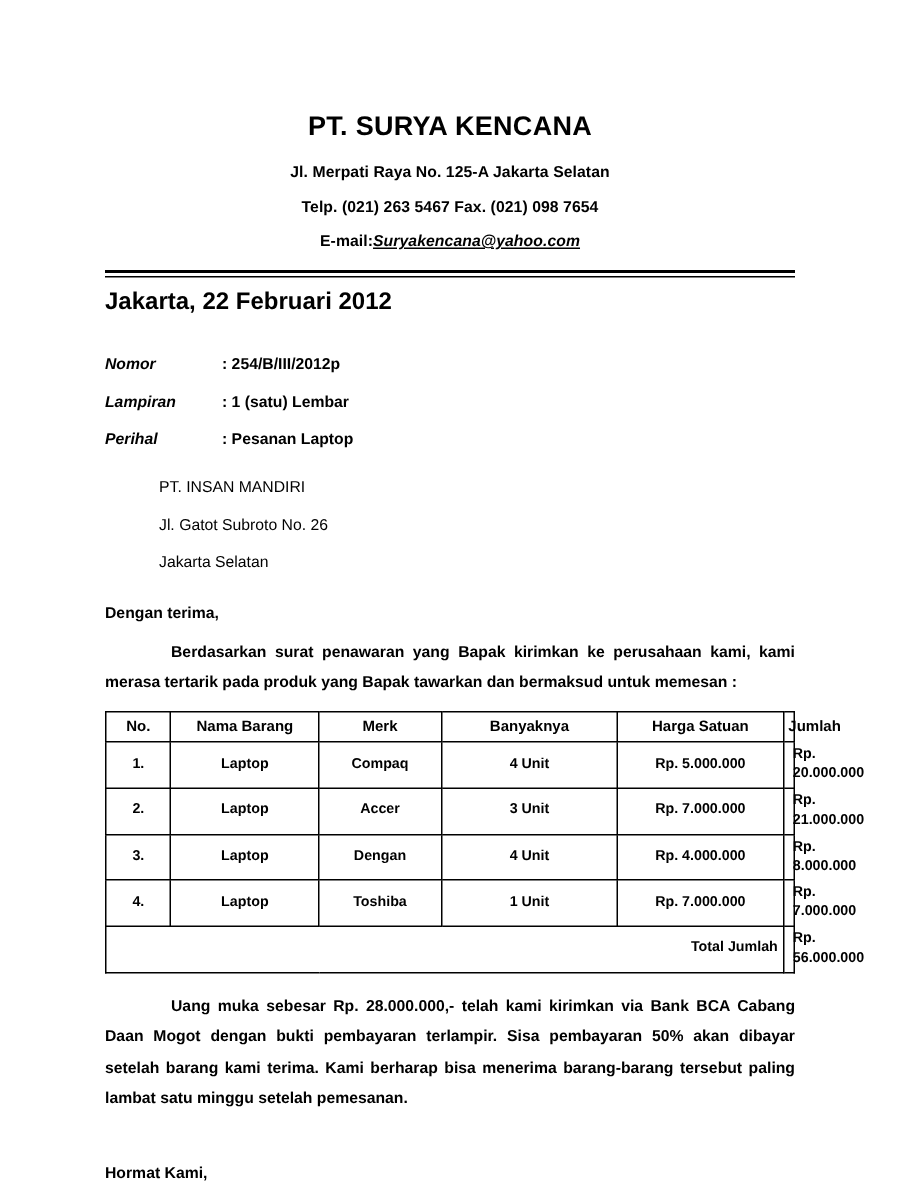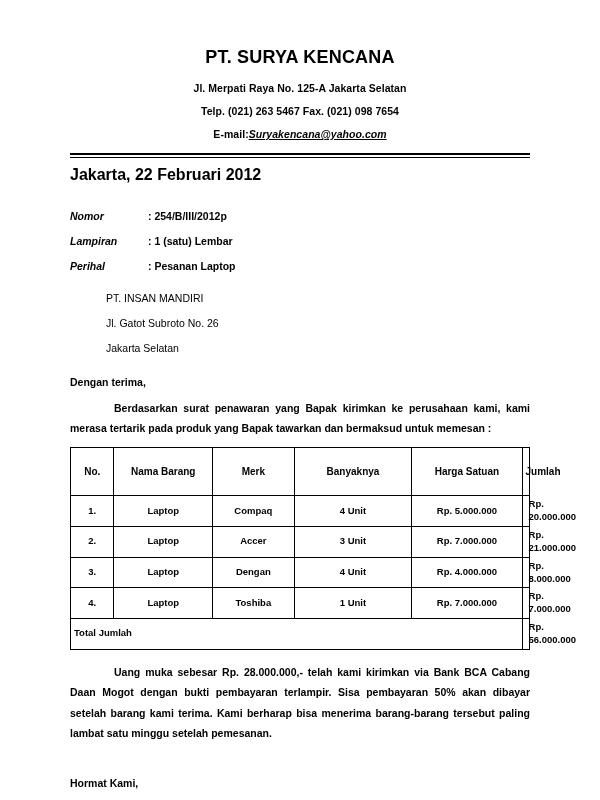--- a/index.html
+++ b/index.html
@@ -19,21 +19,21 @@
     width: 600px;
     height: 800px;
     box-sizing: border-box;
     padding: 0 70px;
     background: #ffffff;
     overflow: hidden;
   }
 
   
   .letterhead {
-    padding-top: 47px;
+    padding-top: 74px;
     text-align: center;
   }
   .company-name {
     font-size: 18px;
     font-weight: bold;
     letter-spacing: 0.2px;
     margin: 0 0 14px 0;
   }
   .lh-line {
     font-size: 10.5px;
@@ -129,34 +129,34 @@
   .order-table td {
     border: 1px solid #000;
     font-size: 9.5px;
     font-weight: bold;
     text-align: center;
     padding: 2px 3px;
     line-height: 1.35;
   }
   .order-table th {
     font-size: 10px;
-    padding: 17px 3px;
+    padding: 3px 3px;
   }
   .col-no    { width: 34px; }
   .col-nama  { width: 86px; }
   .col-merk  { width: 70px; }
   .col-bany  { width: 104px; }
   .col-harga { width: 97px; }
   .col-jum   { width: 0; }
   .order-table td.cell-jumlah {
     text-align: left;
     padding-left: 6px;
   }
   .order-table td.total-label {
-    text-align: left;
+    text-align: right;
   }
 
   
   .sign-block {
     margin-top: 34px;
   }
   .sign-line {
     font-size: 10.5px;
     font-weight: bold;
   }

